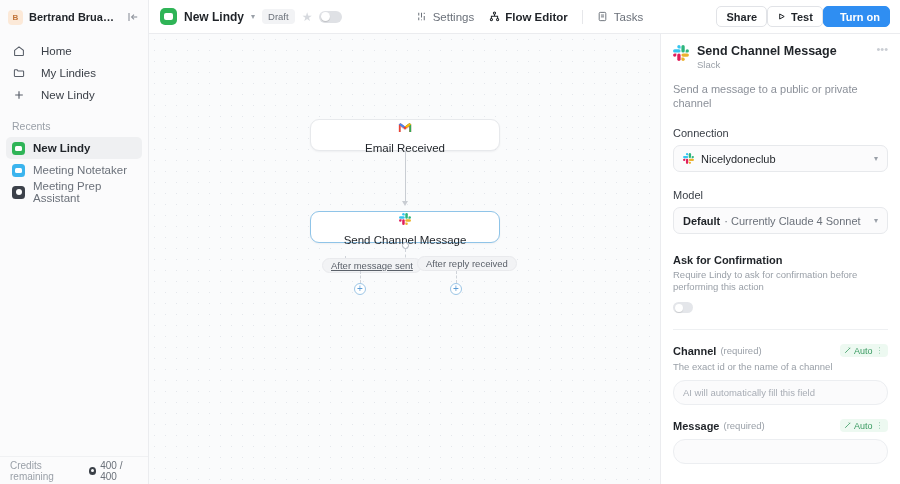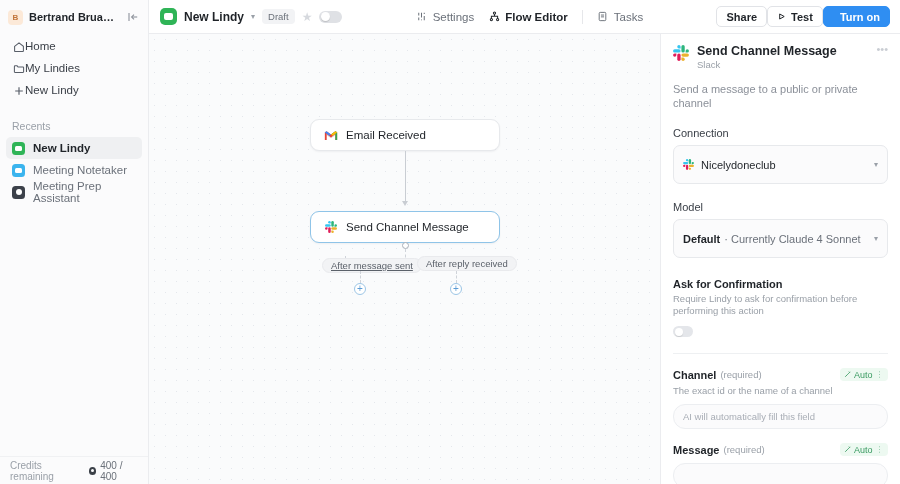--- a/index.html
+++ b/index.html
@@ -38,21 +38,21 @@
     white-space: nowrap; overflow: hidden; text-overflow: ellipsis;
     flex: 1;
   }
   .collapse-icon {
     width: 14px; height: 14px; flex: 0 0 14px;
     display: flex; align-items: center; justify-content: center;
     color: #8d929b;
   }
   .nav-list { padding: 6px 6px 0 6px; }
   .nav-item {
-    display: flex; gap: 0;
+    display: flex; align-items: center; gap: 16px;
     height: 22px; padding: 0 6px; border-radius: 5px;
     font-size: 11.5px; color: #3b4048; cursor: pointer;
     margin-bottom: 0px;
   }
   .nav-item .ico { width: 13px; height: 13px; flex: 0 0 13px; display:flex; align-items:center; justify-content:center; color:#585e68; }
   .recents-label {
     font-size: 10.5px; color: #9aa0a8; padding: 0 12px;
     margin-top: 14px; margin-bottom: 5px;
   }
   .recent-item {
@@ -131,21 +131,21 @@
     background-color: #fafbfc;
     background-image: radial-gradient(#e4e7ec 0.8px, transparent 0.8px);
     background-size: 11px 11px;
     overflow: hidden;
   }
   .node {
     position: absolute; background: #fff; border-radius: 9px;
     border: 1px solid #e7e9ec;
     box-shadow: 0 1px 2px rgba(16,24,40,.05);
     display: flex; align-items: center; gap: 8px;
-    padding: 0 13px; cursor: pointer;
+    padding: 0 13px; cursor: pointer; flex-direction: column;
   }
   .node.selected { border: 1.5px solid #8fc4e8; }
   .node-label { font-size: 11.5px; color: #1f2328; }
   .node-icon { width: 14px; height: 14px; flex: 0 0 14px; display:flex; align-items:center; justify-content:center;}
   .edge {
     position: absolute; width: 1px; background: #c9cdd3;
   }
   .arrow-head {
     position: absolute; width: 0; height: 0;
     border-left: 3.5px solid transparent; border-right: 3.5px solid transparent;
@@ -177,21 +177,21 @@
     padding: 10px 12px 0 12px; overflow: hidden; position: relative;
   }
   .panel-head { display: flex; align-items: flex-start; gap: 8px; }
   .slack-icon { width: 16px; height: 16px; flex: 0 0 16px; margin-top: 1px; }
   .panel-title { font-size: 12.5px; font-weight: 700; color: #1f2328; line-height: 14px; }
   .panel-sub { font-size: 9.5px; color: #9aa0a8; margin-top: 1px; }
   .dots-btn { color: #c9cdd3; font-size: 11px; cursor: pointer; margin-left: auto; line-height: 10px;}
   .panel-desc { font-size: 11px; color: #8b9099; margin-top: 12px; line-height: 14px; }
   .field-label { font-size: 11px; color: #3b4048; margin-top: 17px; margin-bottom: 6px; }
   .select {
-    height: 39px; border: 1px solid #e7e9ec; border-radius: 7px;
+    height: 27px; border: 1px solid #e7e9ec; border-radius: 7px;
     background: #fbfbfc; display: flex; align-items: center;
     padding: 0 9px; gap: 7px; font-size: 11px; color: #1f2328; cursor: pointer;
   }
   .select .chevd { margin-left: auto; color: #9aa0a8; font-size: 8px; }
   .select .mini-slack { width: 11px; height: 11px; flex: 0 0 11px; }
   .strongish { font-weight: 700; }
   .faded { color: #6b717a; font-weight: 400; }
   .sec-title { font-size: 11px; font-weight: 600; color: #1f2328; margin-top: 20px; }
   .sec-desc { font-size: 9.5px; color: #9aa0a8; margin-top: 3px; line-height: 12px; }
   .small-toggle {

